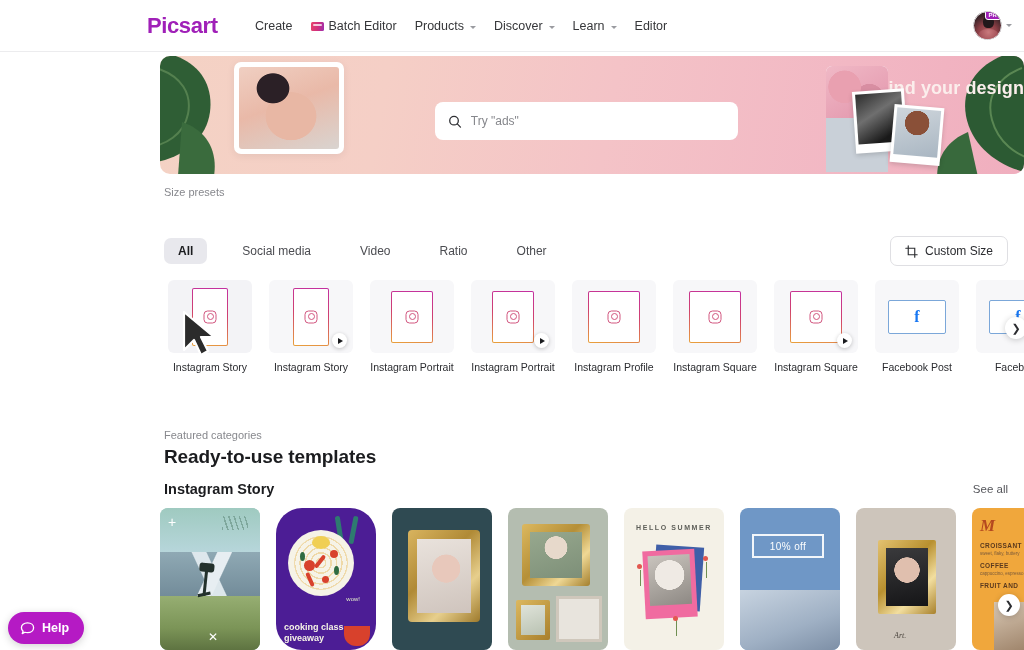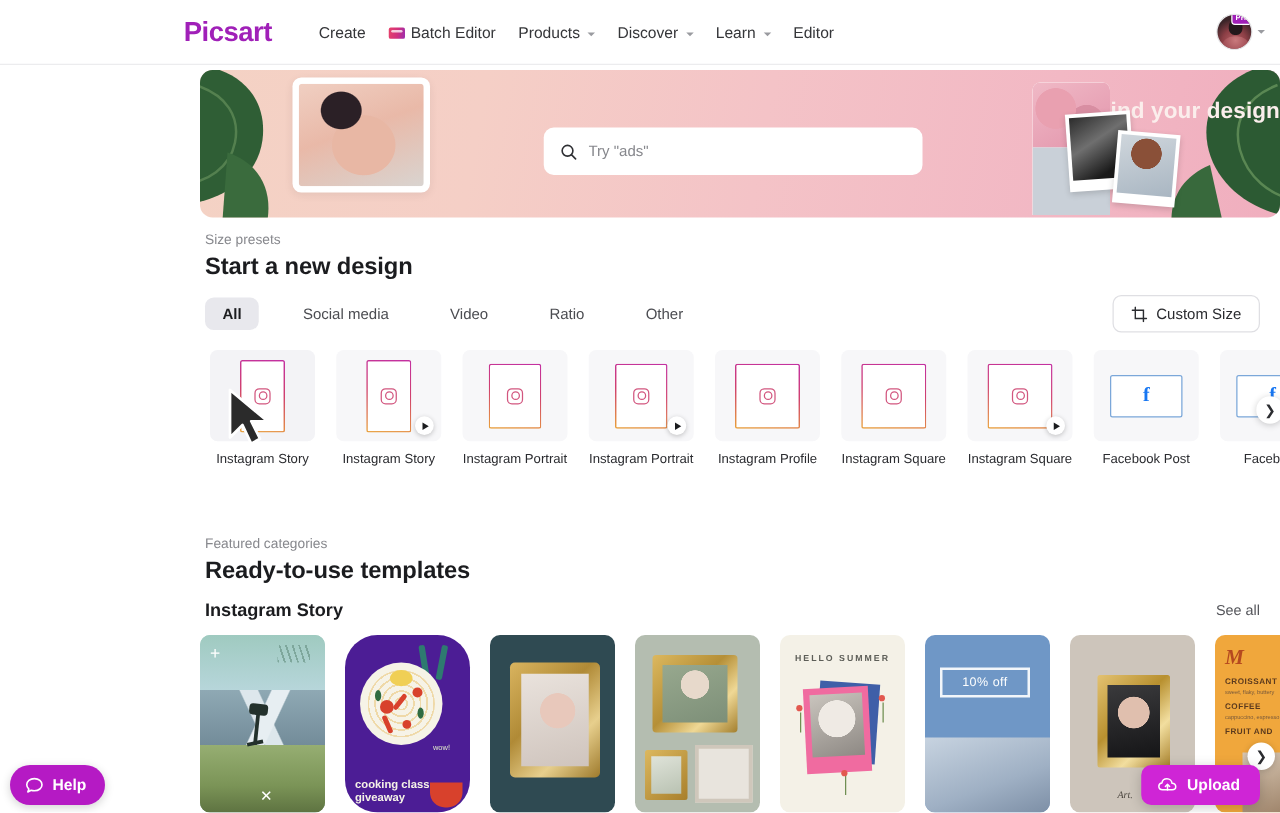--- a/index.html
+++ b/index.html
@@ -470,21 +470,20 @@
           <i></i>
         </div>
       <div class="hc-poly2">
           <i></i>
         </div>
     </div>
   </div>
 
   <div class="sec1">
     <div class="eyebrow">Size presets</div>
-    <div class="h2">Start a new design</div>
   </div>
 
   <div class="tabs" id="tabs">
       <div class="tab active">All</div>
       <div class="tab">Social media</div>
       <div class="tab">Video</div>
       <div class="tab">Ratio</div>
       <div class="tab">Other</div>
     </div>
 
@@ -675,21 +674,14 @@
     <div class="car-arrow tpl-arrow">❯</div>
   </div>
 
   <div class="help-btn">
     <svg width="15" height="15" viewBox="0 0 16 16">
       <path d="M8 2 C11.8 2 14.5 4.3 14.5 7.2 C14.5 10.1 11.8 12.4 8 12.4 C7 12.4 6.1 12.3 5.3 12 L2.4 13.4 L3.3 10.9 C2.2 9.9 1.5 8.6 1.5 7.2 C1.5 4.3 4.2 2 8 2 Z" fill="none" stroke="#fff" stroke-width="1.4" stroke-linejoin="round"></path>
     </svg>
     <span>Help</span>
   </div>
 
-  <div class="upload-btn">
-    <svg width="16" height="16" viewBox="0 0 18 16">
-      <path d="M4.6 12.2 C2.6 12.2 1.2 10.9 1.2 9.1 C1.2 7.5 2.4 6.2 4 6.1 C4.3 4 6.2 2.4 8.5 2.4 C10.9 2.4 12.9 4.2 13.1 6.5 C15 6.6 16.4 7.9 16.4 9.5 C16.4 11.1 15 12.2 13.2 12.2 Z" fill="none" stroke="#fff" stroke-width="1.35" stroke-linejoin="round"></path>
-      <path d="M9 12.6 L9 7.4 M9 7.4 L7.1 9.3 M9 7.4 L10.9 9.3" fill="none" stroke="#fff" stroke-width="1.35" stroke-linecap="round" stroke-linejoin="round"></path>
-    </svg>
-    <span>Upload</span>
-  </div>
 
 </div>
 
 </body></html>

